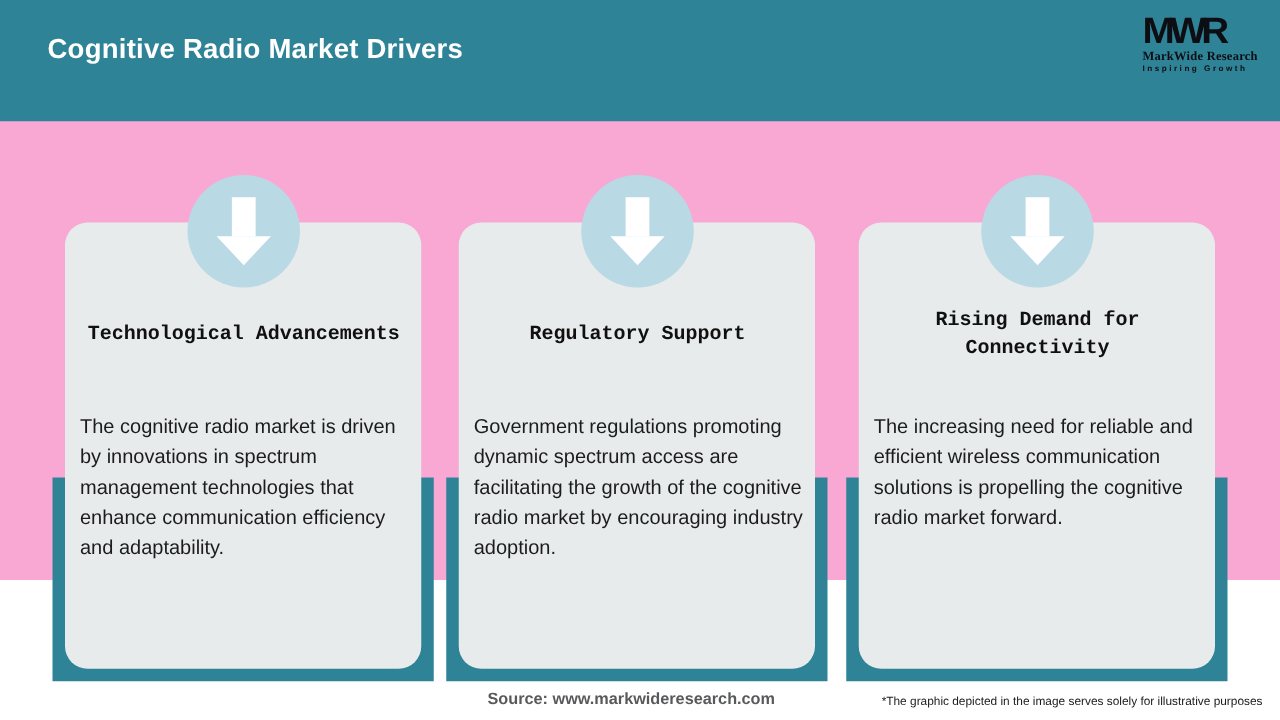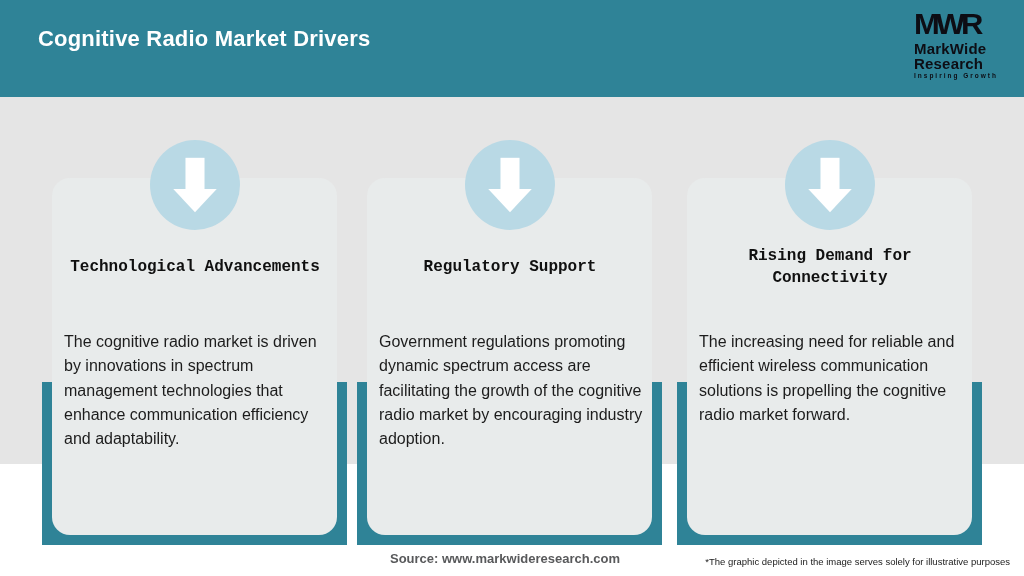--- a/index.html
+++ b/index.html
@@ -9,40 +9,40 @@
     --textdark:#1c1c1c;
     --sourcegray:#58595b;
   }
   *{margin:0;padding:0;box-sizing:border-box;}
   body{
     font-family:"Liberation Sans", sans-serif;
     background:#ffffff;
     width:1024px;height:576px;
     position:relative;overflow:hidden;
   }
-  .stage{position:absolute;inset:0;width:1024px;height:464px;background:#e5e5e5;}
+  .stage{position:absolute;inset:0;width:1024px;height:464px;background:#f9a8d4;}
 
   
   .header{
     position:absolute;left:0;top:0;width:1024px;height:97px;
     background:var(--teal);
   }
   .header-title{
     position:absolute;left:38px;top:26px;
     color:#ffffff;font-size:22px;font-weight:bold;letter-spacing:.2px;
   }
   .logo{
     position:absolute;right:14px;top:10px;width:96px;
     text-align:left;color:#0d0d14;line-height:1;
   }
   .logo-monogram{
     font-size:31px;font-weight:800;letter-spacing:-4px;
     transform:scaleY(.95);line-height:.95;
   }
-  .logo-name{font-size:15px;font-weight:bold;margin-top:2px;letter-spacing:.2px;}
+  .logo-name{font-size:10px;font-weight:bold;margin-top:2px;letter-spacing:.2px;font-family:Liberation Serif, serif;}
   .logo-tagline{font-size:6.5px;font-weight:bold;letter-spacing:2px;margin-top:2px;}
 
   
   .teal-back{
     position:absolute;top:382px;height:163px;width:305px;
     background:var(--teal);
   }
   .tb-0{left:42px;} .tb-1{left:357px;} .tb-2{left:677px;}
 
   .card{

